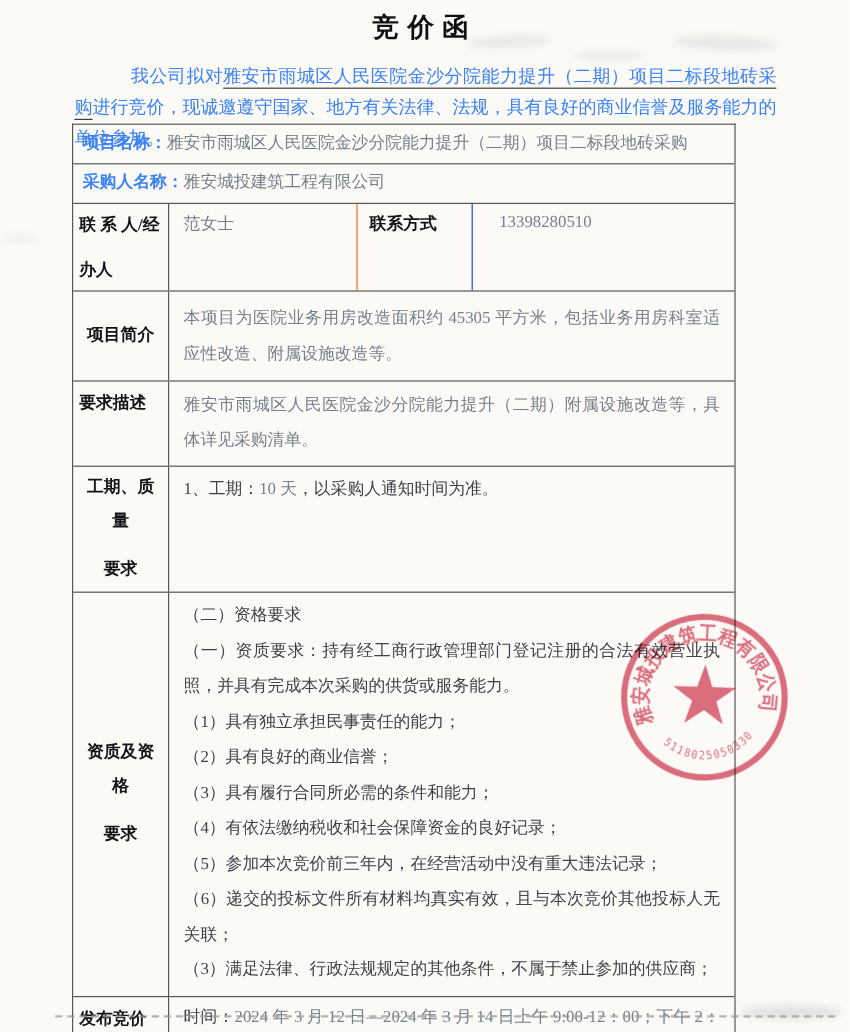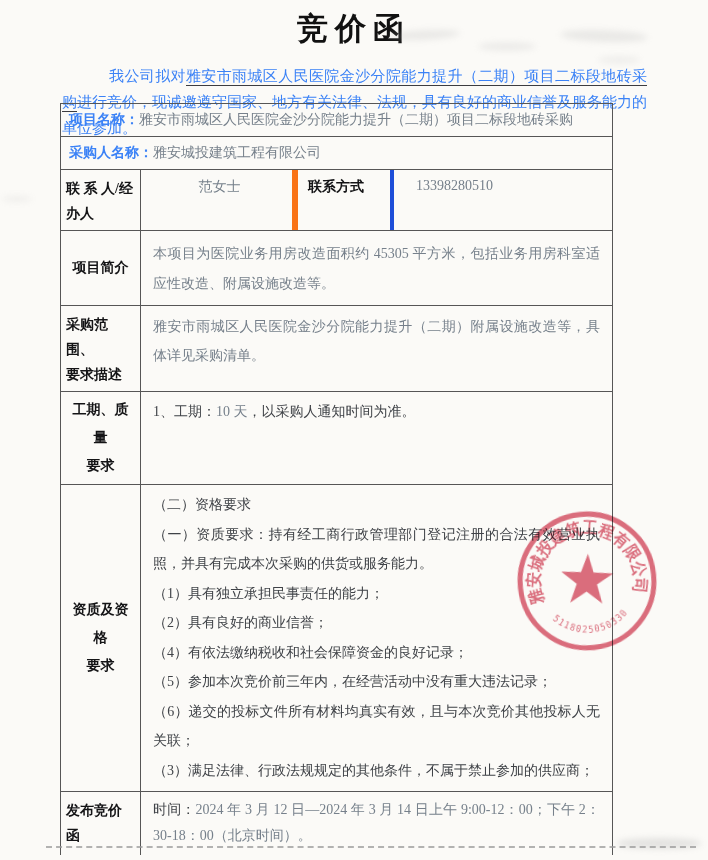--- a/index.html
+++ b/index.html
@@ -9,21 +9,21 @@
     width:708px; height:860px;
     background:#fbfaf7;
     overflow:hidden;
     font-family:"Liberation Serif","DejaVu Serif",serif;
     color:#2e2e31;
   }
   
   .title {
     margin-top:8px;
     text-align:center;
-    font-size:31px;
+    font-size:22px;
     font-weight:bold;
     letter-spacing:7px;
     color:#111;
   }
   .intro {
     margin:13px 61px 0 62px;
     font-size:15px;
     line-height:26px;
     text-align:justify;
     text-indent:47px;
@@ -47,51 +47,52 @@
   .lc {
     width:80px; flex:0 0 80px;
     border-right:1px solid #565656;
     font-weight:bold;
     color:#141416;
     font-size:14px;
     display:flex; flex-direction:column;
     justify-content:center;
     padding:4px 5px;
     line-height:28px;
+    gap:12px;
   }
   .lc.top { justify-content:flex-start; padding-top:6px; line-height:25px; }
   .lc .ctr { text-align:center; }
   .cc {
     flex:1 1 auto;
     padding:6px 12px;
     color:#3f4247;
     overflow:hidden;
     text-align:justify;
   }
   .val { color:#76808b; }
   .cell-b {
-    border-right:4px solid #1d4ed8;
+    border-right:1px solid #1d4ed8;
     font-weight:bold; color:#141416;
     padding:8px 6px 4px 10px;
   }
   .r1 { min-height:32px; }
   .r2 { min-height:33px; }
   .r3 { min-height:60px; }
   .r4 { min-height:62px; }
   .r4 .cc { line-height:30px; padding-top:8px; }
   .r5 { min-height:56px; }
   .r5 .cc { line-height:29px; padding-top:6px; }
   .r6 { min-height:64px; }
   .r6 .cc { line-height:25px; padding-top:7px; }
   .r7 { min-height:296px; }
   .r7 .cc { line-height:29.5px; padding-top:5px; }
   .r7 .cc p { margin:0; }
   .r8 { min-height:58px; }
   .r8 .cc { line-height:26px; padding-top:5px; }
-  .name-cell { flex:0 0 157px; border-right:6px solid #f97316; padding:8px 6px 4px 12px;text-align:center; }
+  .name-cell { flex:0 0 157px; border-right:1px solid #f97316; padding:8px 6px 4px 12px; }
   .phone-label-cell { flex:0 0 96px; }
   .phone-cell { flex:1 1 auto; padding:8px 6px 4px 22px; }
   
   .seal {
     position:absolute; left:512px; top:506px;
     width:150px; height:150px;
     transform:rotate(-6deg);
     opacity:.85;
     mix-blend-mode:multiply;
     filter:blur(.3px);
@@ -138,21 +139,20 @@
 
   <div class="row r4">
     <div class="lc">
       <span class="ctr">项目简介</span>
     </div>
     <div class="cc val">本项目为医院业务用房改造面积约 45305 平方米，包括业务用房科室适应性改造、附属设施改造等。</div>
   </div>
 
   <div class="row r5">
     <div class="lc top">
-      <span>采购范围、</span>
       <span>要求描述</span>
     </div>
     <div class="cc val">雅安市雨城区人民医院金沙分院能力提升（二期）附属设施改造等，具体详见采购清单。</div>
   </div>
 
   <div class="row r6">
     <div class="lc">
       <span class="ctr">工期、质量</span>
       <span class="ctr">要求</span>
     </div>
@@ -164,20 +164,21 @@
   <div class="row r7">
     <div class="lc">
       <span class="ctr">资质及资格</span>
       <span class="ctr">要求</span>
     </div>
     <div class="cc">
       <p>（二）资格要求</p>
       <p>（一）资质要求：持有经工商行政管理部门登记注册的合法有效营业执照，并具有完成本次采购的供货或服务能力。</p>
       <p>（1）具有独立承担民事责任的能力；</p>
       <p>（2）具有良好的商业信誉；</p>
+      <p>（3）具有履行合同所必需的条件和能力；</p>
       <p>（4）有依法缴纳税收和社会保障资金的良好记录；</p>
       <p>（5）参加本次竞价前三年内，在经营活动中没有重大违法记录；</p>
       <p>（6）递交的投标文件所有材料均真实有效，且与本次竞价其他投标人无关联；</p>
       <p>（3）满足法律、行政法规规定的其他条件，不属于禁止参加的供应商；</p>
     </div>
   </div>
 
   <div class="row r8">
     <div class="lc top">
       <span>发布竞价函</span>

